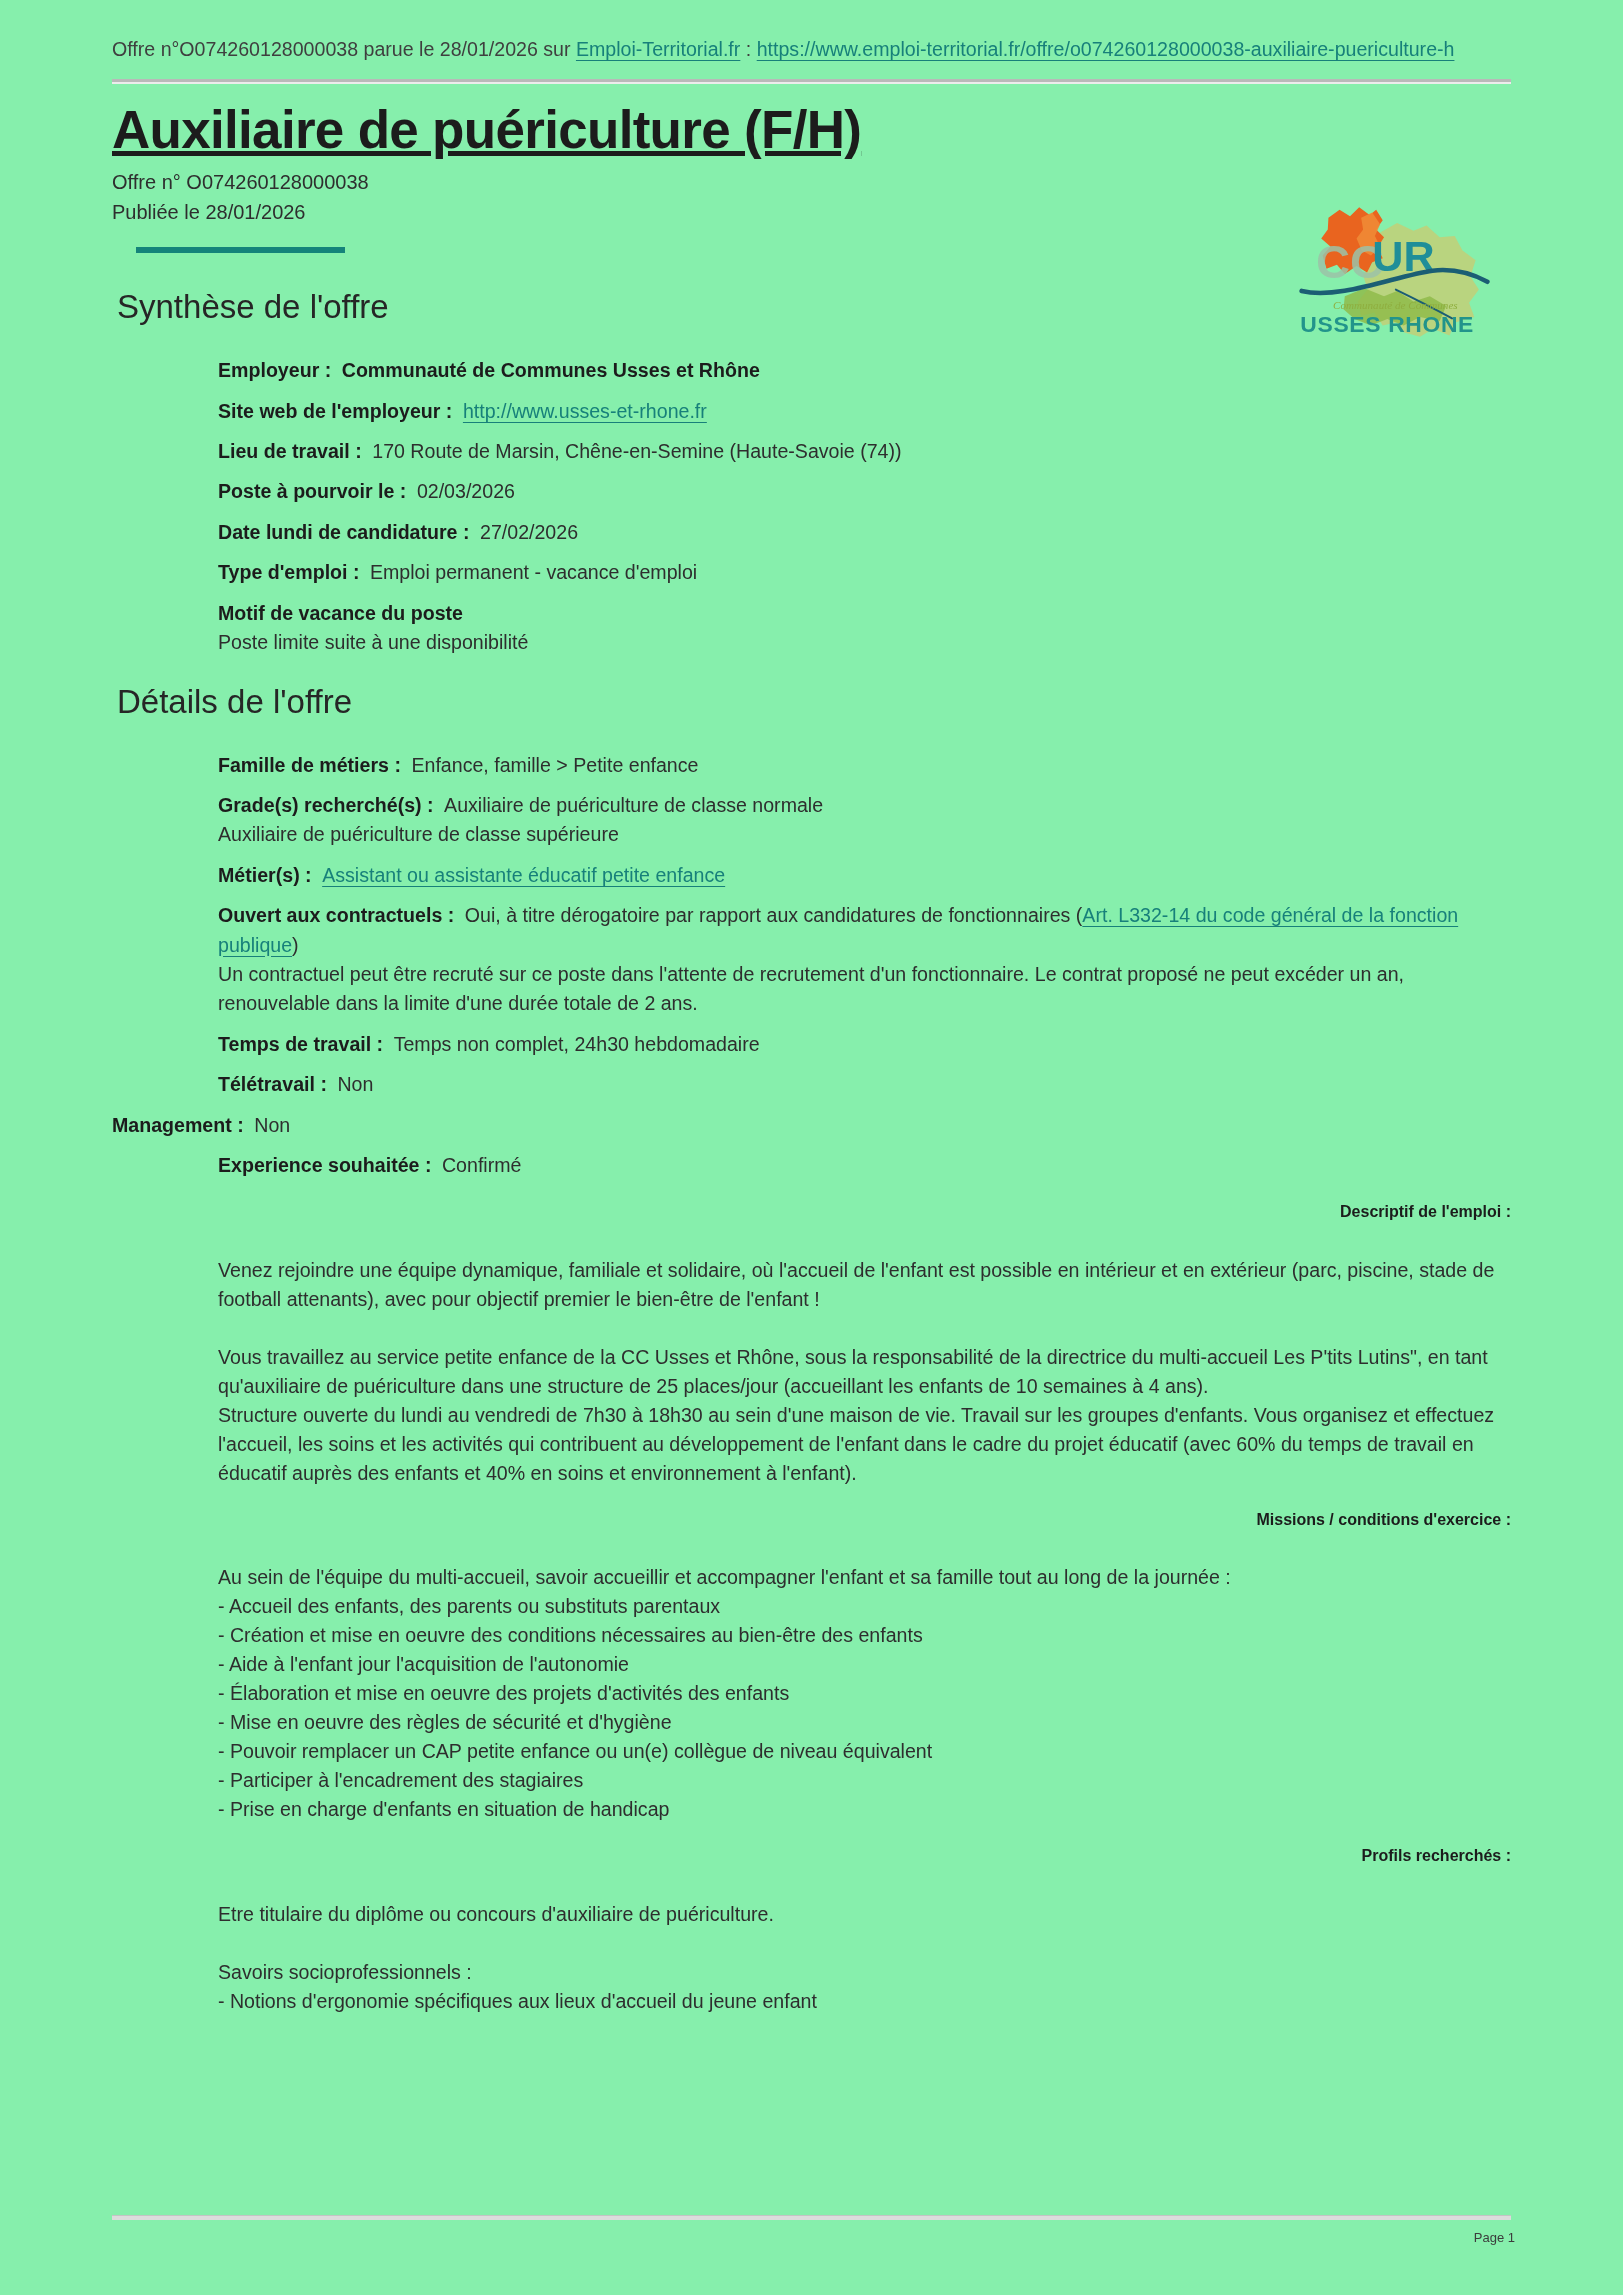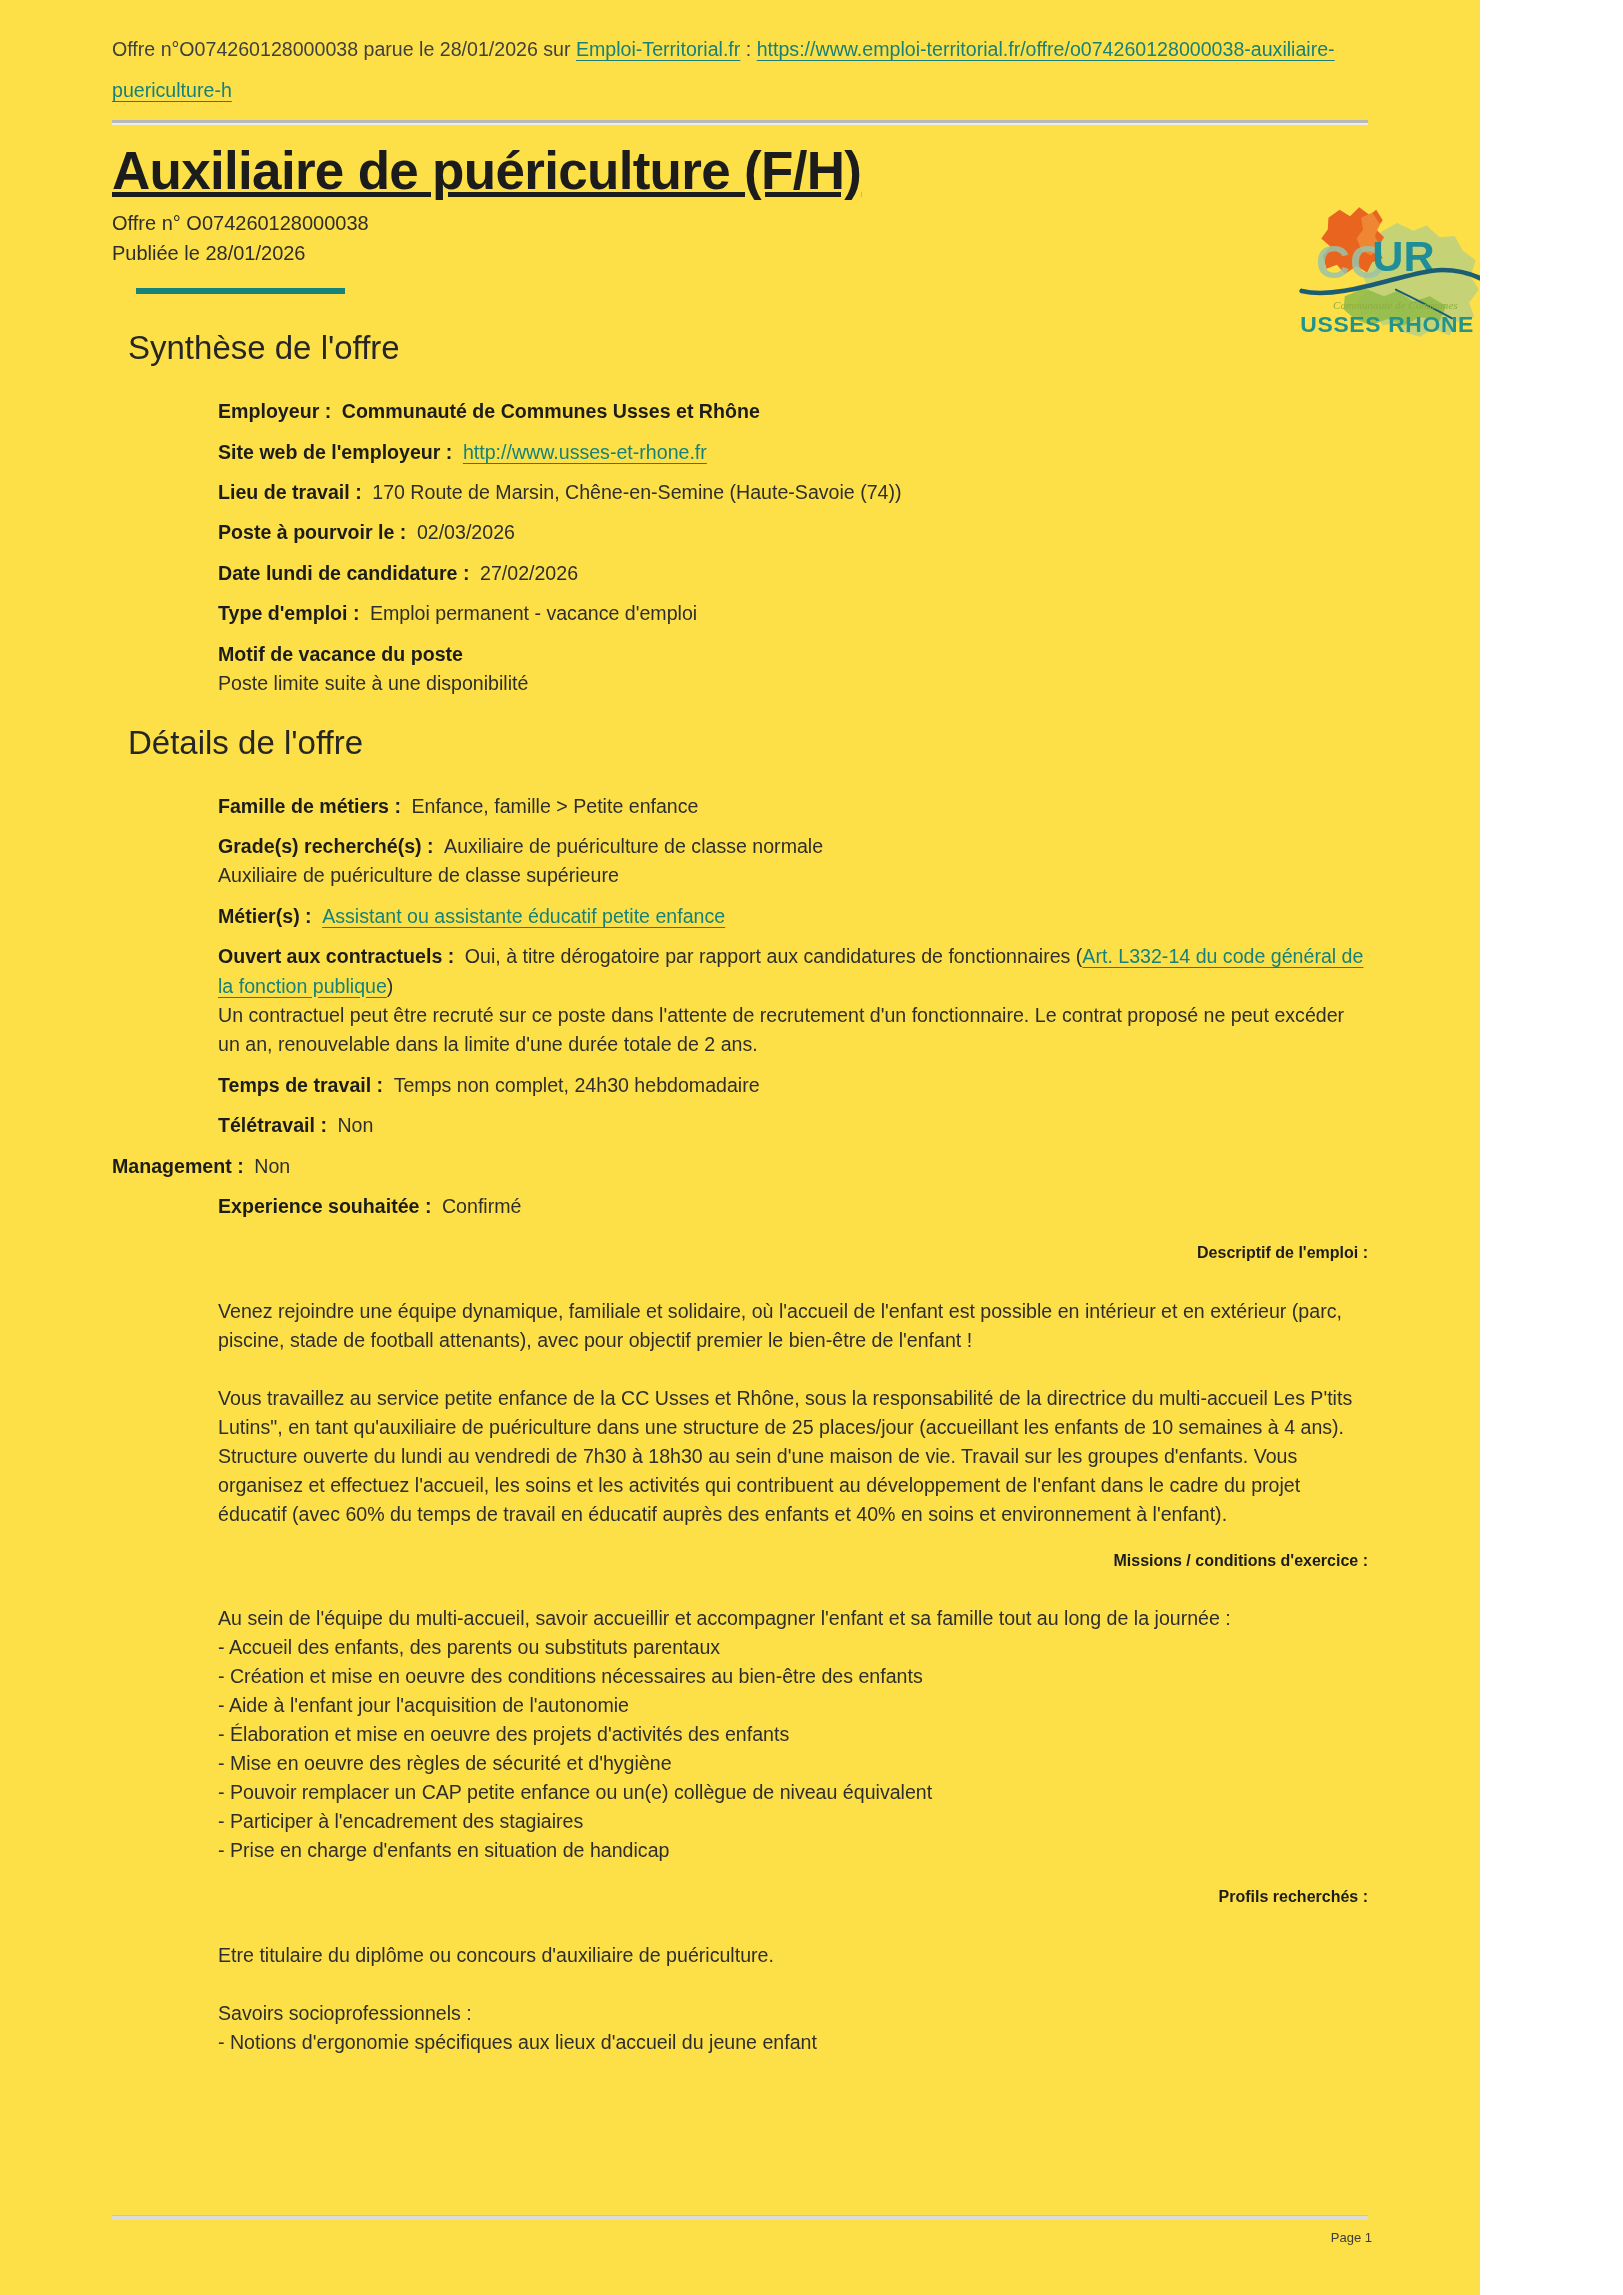--- a/index.html
+++ b/index.html
@@ -4,38 +4,38 @@
 <style>
   :root{
     --link:#17807a;
     --bar:#15837a;
     --rule:#b9b9b9;
     --footrule:#dcdcdc;
   }
   html,body{margin:0;padding:0;background:#ffffff;}
   #page{
     position:relative;
-    width:1480px;height:2295px;
-    background:#fde047;
+    width:1623px;height:2295px;
+    background:#86efac;
     font-family:"Liberation Sans",sans-serif;
     color:#2e2e2e;
     box-sizing:border-box;
     padding:29px 112px 0 112px;
     overflow:hidden;
   }
   
   .header{font-size:19.6px;line-height:41px;color:#3f3f3f;}
   a{color:var(--link);text-decoration:underline;text-underline-offset:3.9px;cursor:pointer;}
   .toprule{height:2.6px;background:var(--rule);border-bottom:2px solid #ececec;margin-top:9.2px;}
   
   h1{font-size:53px;font-weight:bold;color:#1c1c1c;margin:15.7px 0 7.9px 0;letter-spacing:-0.7px;text-decoration:underline;}
   .sub{font-size:20px;line-height:29.4px;color:#2e2e2e;}
   .bar{width:209px;height:6.5px;background:var(--bar);margin:19.6px 0 0 24px;}
   
-  h2{font-size:33px;font-weight:400;color:#262626;margin:35px 0 30px 16px;}
+  h2{font-size:33px;font-weight:400;color:#262626;margin:35px 0 30px 5px;}
   h2.second{margin-top:25px;}
   
   .indent{padding-left:106px;}
   .row{font-size:19.6px;line-height:29.4px;margin:8px 0 11px 0;}
   .lbl{font-weight:bold;color:#1c1c1c;margin-right:10.5px;}
   .val{color:#2e2e2e;}
   .val-bold{font-weight:bold;color:#1c1c1c;}
   .outdent{margin-left:-106px;}
   p.body{font-size:19.6px;line-height:29px;margin:0;color:#2e2e2e;}
   .gap{height:29px;}

